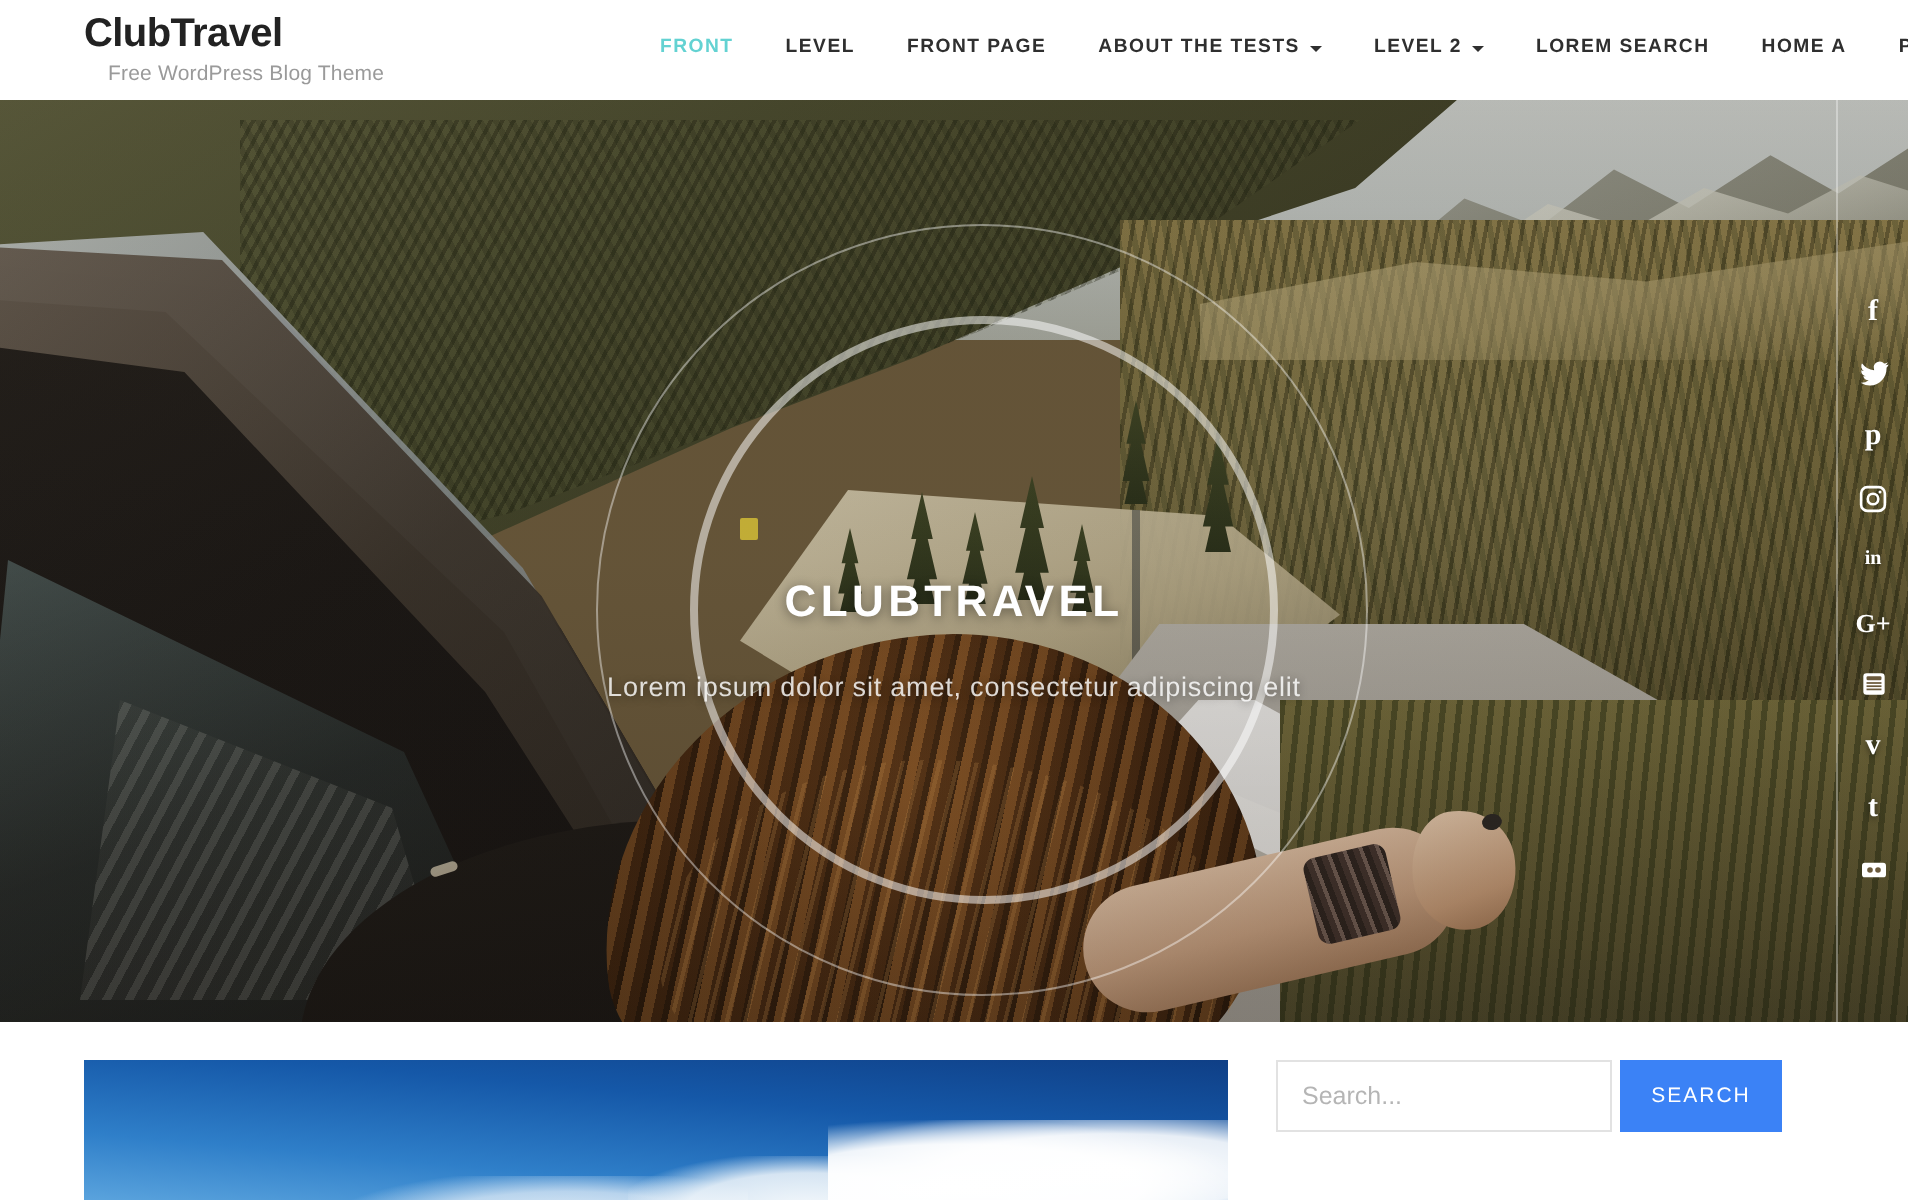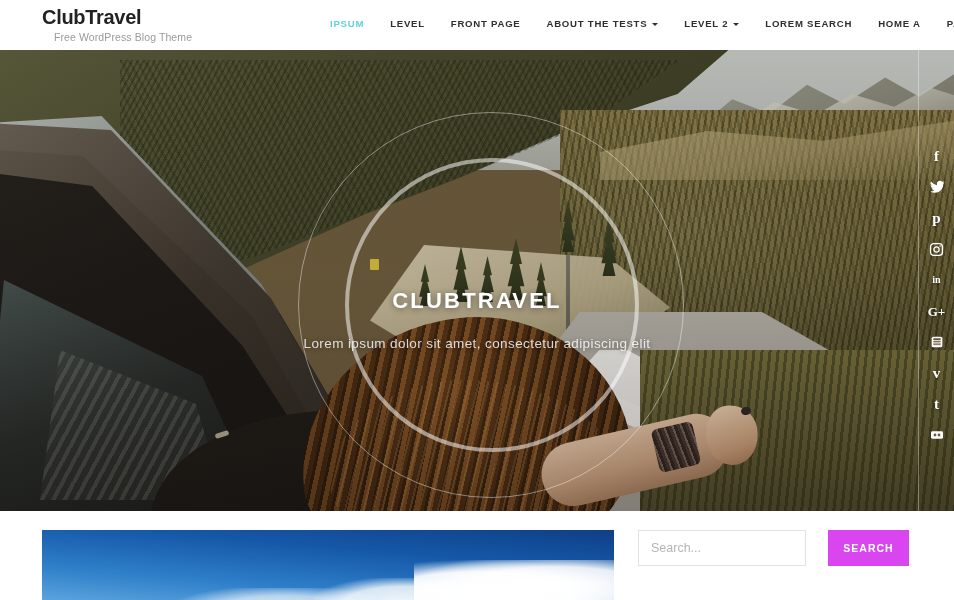--- a/index.html
+++ b/index.html
@@ -360,58 +360,58 @@
     position: absolute; right: 240px; bottom: -26px; width: 200px; height: 38px;
     background: radial-gradient(ellipse at 55% 70%, #eef4fa 0%, rgba(238,244,250,.7) 50%, rgba(255,255,255,0) 80%);
   }
 
   .search-area {
     position: absolute;
     left: 596px;
     top: 0;
     display: flex;
     align-items: flex-start;
-    gap: 22px;
+    gap: 4px;
   }
   .search-input {
     width: 168px;
     height: 36px;
     border: 1px solid #e2e2e2;
     background: #ffffff;
     padding: 0 12px;
     font-size: 12.5px;
     color: #555555;
     font-family: "Liberation Sans", sans-serif;
     outline: none;
   }
   .search-input::placeholder { color: #b5b5b5; }
   .search-button {
     width: 81px;
     height: 36px;
-    background: #d946ef;
+    background: #3b82f6;
     border: none;
     color: #ffffff;
     font-size: 10.5px;
-    font-weight: bold;
+    font-weight: normal;
     letter-spacing: 1px;
     cursor: pointer;
     font-family: "Liberation Sans", sans-serif;
   }
 </style>
 </head>
 <body>
 
 <header class="site-header">
   <div class="brand">
     <div class="brand-title">ClubTravel</div>
     <div class="brand-tagline">Free WordPress Blog Theme</div>
   </div>
   <nav class="main-nav" id="primary-nav">
       <a class="nav-item active">
-        <span>IPSUM</span>
+        <span>FRONT</span>
       </a>
       <a class="nav-item">
         <span>LEVEL</span>
       </a>
       <a class="nav-item">
         <span>FRONT PAGE</span>
       </a>
       <a class="nav-item">
         <span>ABOUT THE TESTS</span>
         <span class="caret"></span>

